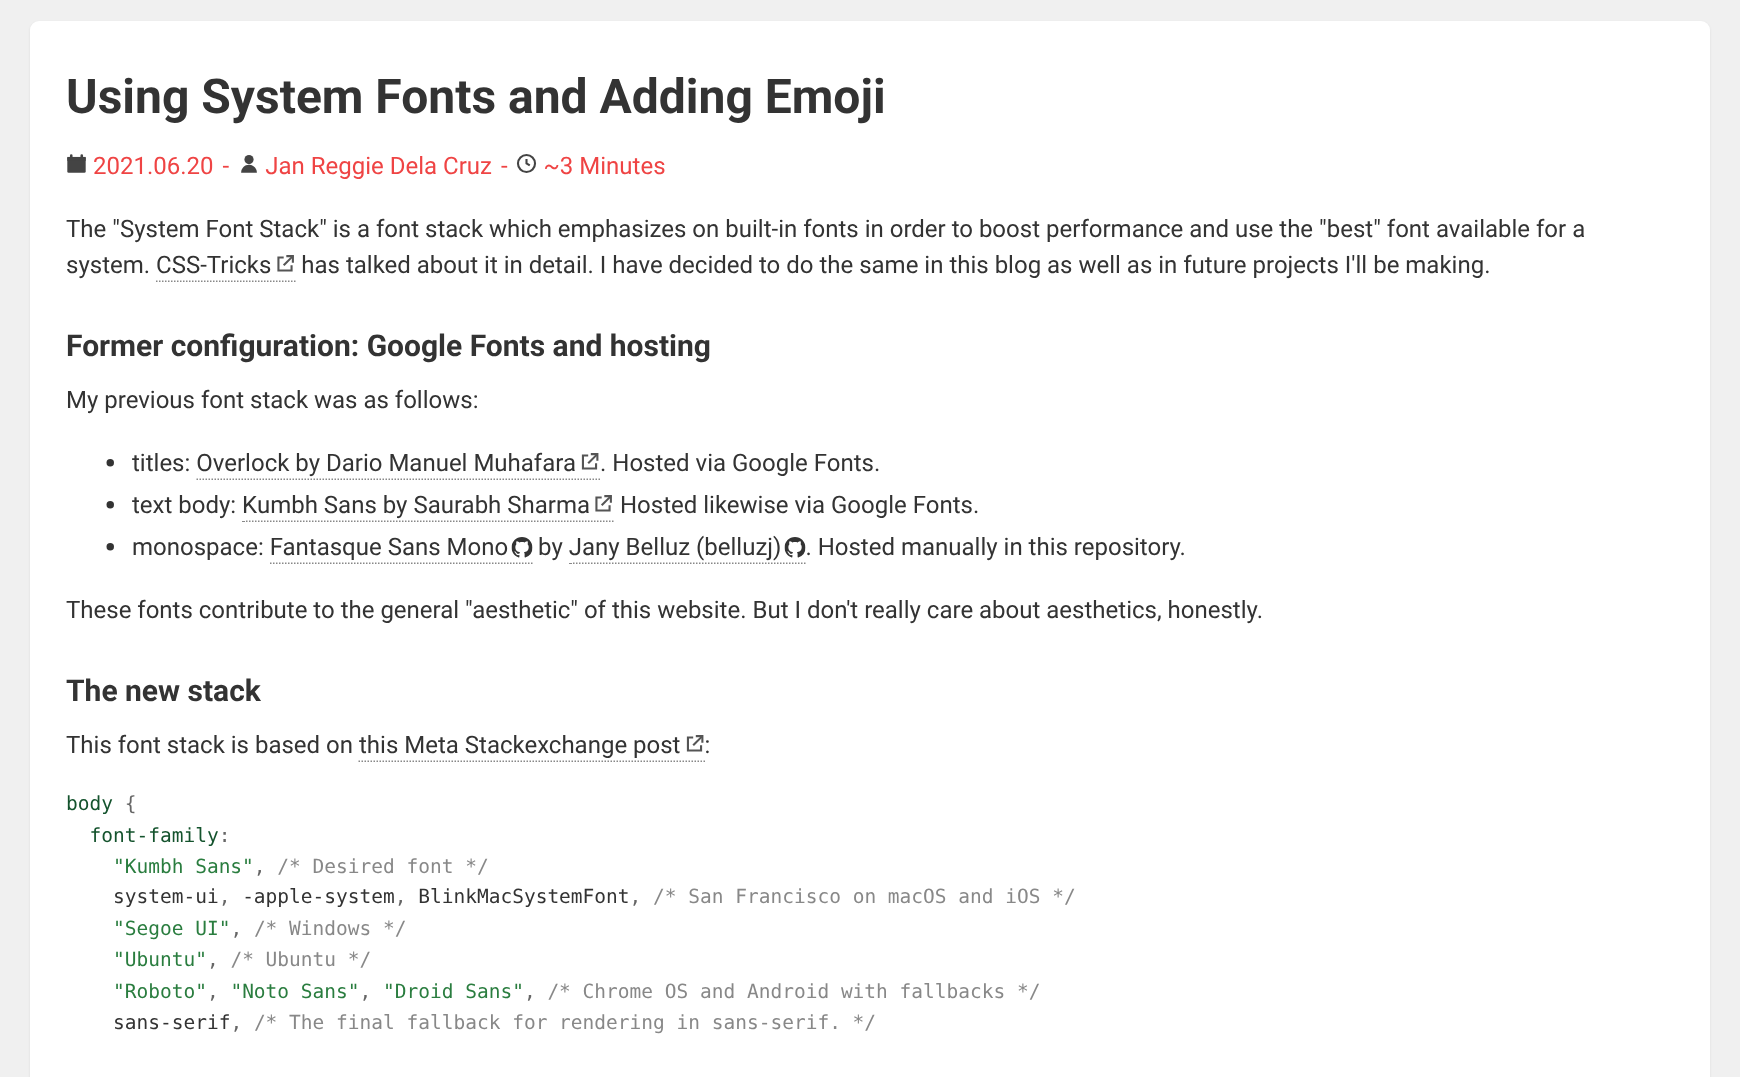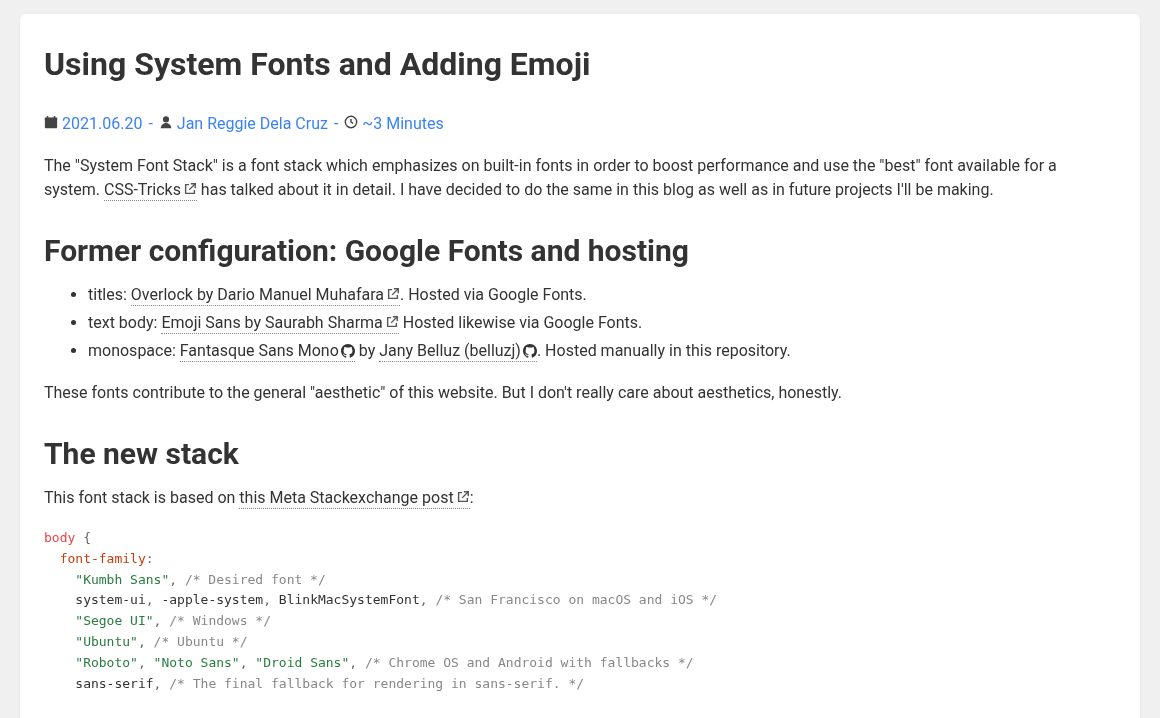--- a/index.html
+++ b/index.html
@@ -18,28 +18,28 @@
     padding: 20px 24px 24px;
     box-shadow: 0 1px 2px rgba(0,0,0,0.08);
   }
   h1 {
     font-size: 32px;
     font-weight: 700;
     margin: 6px 0 2px;
     color: #333;
   }
   h2 {
-    font-size: 30px;
+    font-size: 20px;
     font-weight: 700;
     margin: 26px 0 10px;
     color: #333;
   }
   .meta {
-    color: #3b82f6;
-    margin: 24px 0 18px;
+    color: #ef4444;
+    margin: 11px 0 18px;
     display: flex;
     align-items: center;
     gap: 4px;
     flex-wrap: wrap;
   }
   .meta .sep { margin: 0 2px; }
   .icon {
     display: inline-block;
     vertical-align: -2px;
   }
@@ -65,22 +65,22 @@
     margin-left: 2px;
   }
   pre {
     font-family: ui-monospace, "SF Mono", Menlo, Consolas, monospace;
     font-size: 13px;
     line-height: 1.6;
     margin: 14px 0;
     white-space: pre;
     color: #333;
   }
-  .tok-sel { color: #ef4444; }
-  .tok-prop { color: #c2410c; }
+  .tok-sel { color: #14532d; }
+  .tok-prop { color: #14532d; }
   .tok-punc { color: #666; }
   .tok-str { color: #2a7d3f; }
   .tok-id { color: #333; }
   .tok-com { color: #888; }
 </style>
 </head>
 <body>
 
 <div class="card">
 
@@ -117,31 +117,32 @@
   <p>
     <span>The "System Font Stack" is a font stack which emphasizes on built-in fonts in order to boost performance and use the "best" font available for a system. </span><a class="dlink"><span>CSS-Tricks</span><span class="ext-icon"><svg viewBox="0 0 16 16" width="14" height="14" fill="none" stroke="#555" stroke-width="1.6">
             <path d="M7 3H3v10h10V9"></path>
             <path d="M9 2h5v5"></path>
             <path d="M14 2L7 9"></path>
           </svg></span></a><span> has talked about it in detail. I have decided to do the same in this blog as well as in future projects I'll be making.</span>
   </p>
 
   <h2>Former configuration: Google Fonts and hosting</h2>
 
+  <p>My previous font stack was as follows:</p>
 
   <ul>
     <li>
       <span>titles: </span><a class="dlink"><span>Overlock by Dario Manuel Muhafara</span><span class="ext-icon"><svg viewBox="0 0 16 16" width="14" height="14" fill="none" stroke="#555" stroke-width="1.6">
               <path d="M7 3H3v10h10V9"></path>
               <path d="M9 2h5v5"></path>
               <path d="M14 2L7 9"></path>
             </svg></span></a><span>. Hosted via Google Fonts.</span>
     </li>
     <li>
-      <span>text body: </span><a class="dlink"><span>Emoji Sans by Saurabh Sharma</span><span class="ext-icon"><svg viewBox="0 0 16 16" width="14" height="14" fill="none" stroke="#555" stroke-width="1.6">
+      <span>text body: </span><a class="dlink"><span>Kumbh Sans by Saurabh Sharma</span><span class="ext-icon"><svg viewBox="0 0 16 16" width="14" height="14" fill="none" stroke="#555" stroke-width="1.6">
               <path d="M7 3H3v10h10V9"></path>
               <path d="M9 2h5v5"></path>
               <path d="M14 2L7 9"></path>
             </svg></span></a><span> Hosted likewise via Google Fonts.</span>
     </li>
     <li>
       <span>monospace: </span><a class="dlink"><span>Fantasque Sans Mono</span><span class="gh-icon"><svg viewBox="0 0 16 16" width="14" height="14" fill="#333">
               <path d="M8 0C3.58 0 0 3.58 0 8c0 3.54 2.29 6.53 5.47 7.59.4.07.55-.17.55-.38 0-.19-.01-.82-.01-1.49-2.01.37-2.53-.49-2.69-.94-.09-.23-.48-.94-.82-1.13-.28-.15-.68-.52-.01-.53.63-.01 1.08.58 1.23.82.72 1.21 1.87.87 2.33.66.07-.52.28-.87.51-1.07-1.78-.2-3.64-.89-3.64-3.95 0-.87.31-1.59.82-2.15-.08-.2-.36-1.02.08-2.12 0 0 .67-.21 2.2.82.64-.18 1.32-.27 2-.27s1.36.09 2 .27c1.53-1.04 2.2-.82 2.2-.82.44 1.1.16 1.92.08 2.12.51.56.82 1.27.82 2.15 0 3.07-1.87 3.75-3.65 3.95.29.25.54.73.54 1.48 0 1.07-.01 1.93-.01 2.2 0 .21.15.46.55.38A8.01 8.01 0 0 0 16 8c0-4.42-3.58-8-8-8z"></path>
             </svg></span></a><span> by </span><a class="dlink"><span>Jany Belluz (belluzj)</span><span class="gh-icon"><svg viewBox="0 0 16 16" width="14" height="14" fill="#333">
               <path d="M8 0C3.58 0 0 3.58 0 8c0 3.54 2.29 6.53 5.47 7.59.4.07.55-.17.55-.38 0-.19-.01-.82-.01-1.49-2.01.37-2.53-.49-2.69-.94-.09-.23-.48-.94-.82-1.13-.28-.15-.68-.52-.01-.53.63-.01 1.08.58 1.23.82.72 1.21 1.87.87 2.33.66.07-.52.28-.87.51-1.07-1.78-.2-3.64-.89-3.64-3.95 0-.87.31-1.59.82-2.15-.08-.2-.36-1.02.08-2.12 0 0 .67-.21 2.2.82.64-.18 1.32-.27 2-.27s1.36.09 2 .27c1.53-1.04 2.2-.82 2.2-.82.44 1.1.16 1.92.08 2.12.51.56.82 1.27.82 2.15 0 3.07-1.87 3.75-3.65 3.95.29.25.54.73.54 1.48 0 1.07-.01 1.93-.01 2.2 0 .21.15.46.55.38A8.01 8.01 0 0 0 16 8c0-4.42-3.58-8-8-8z"></path>

